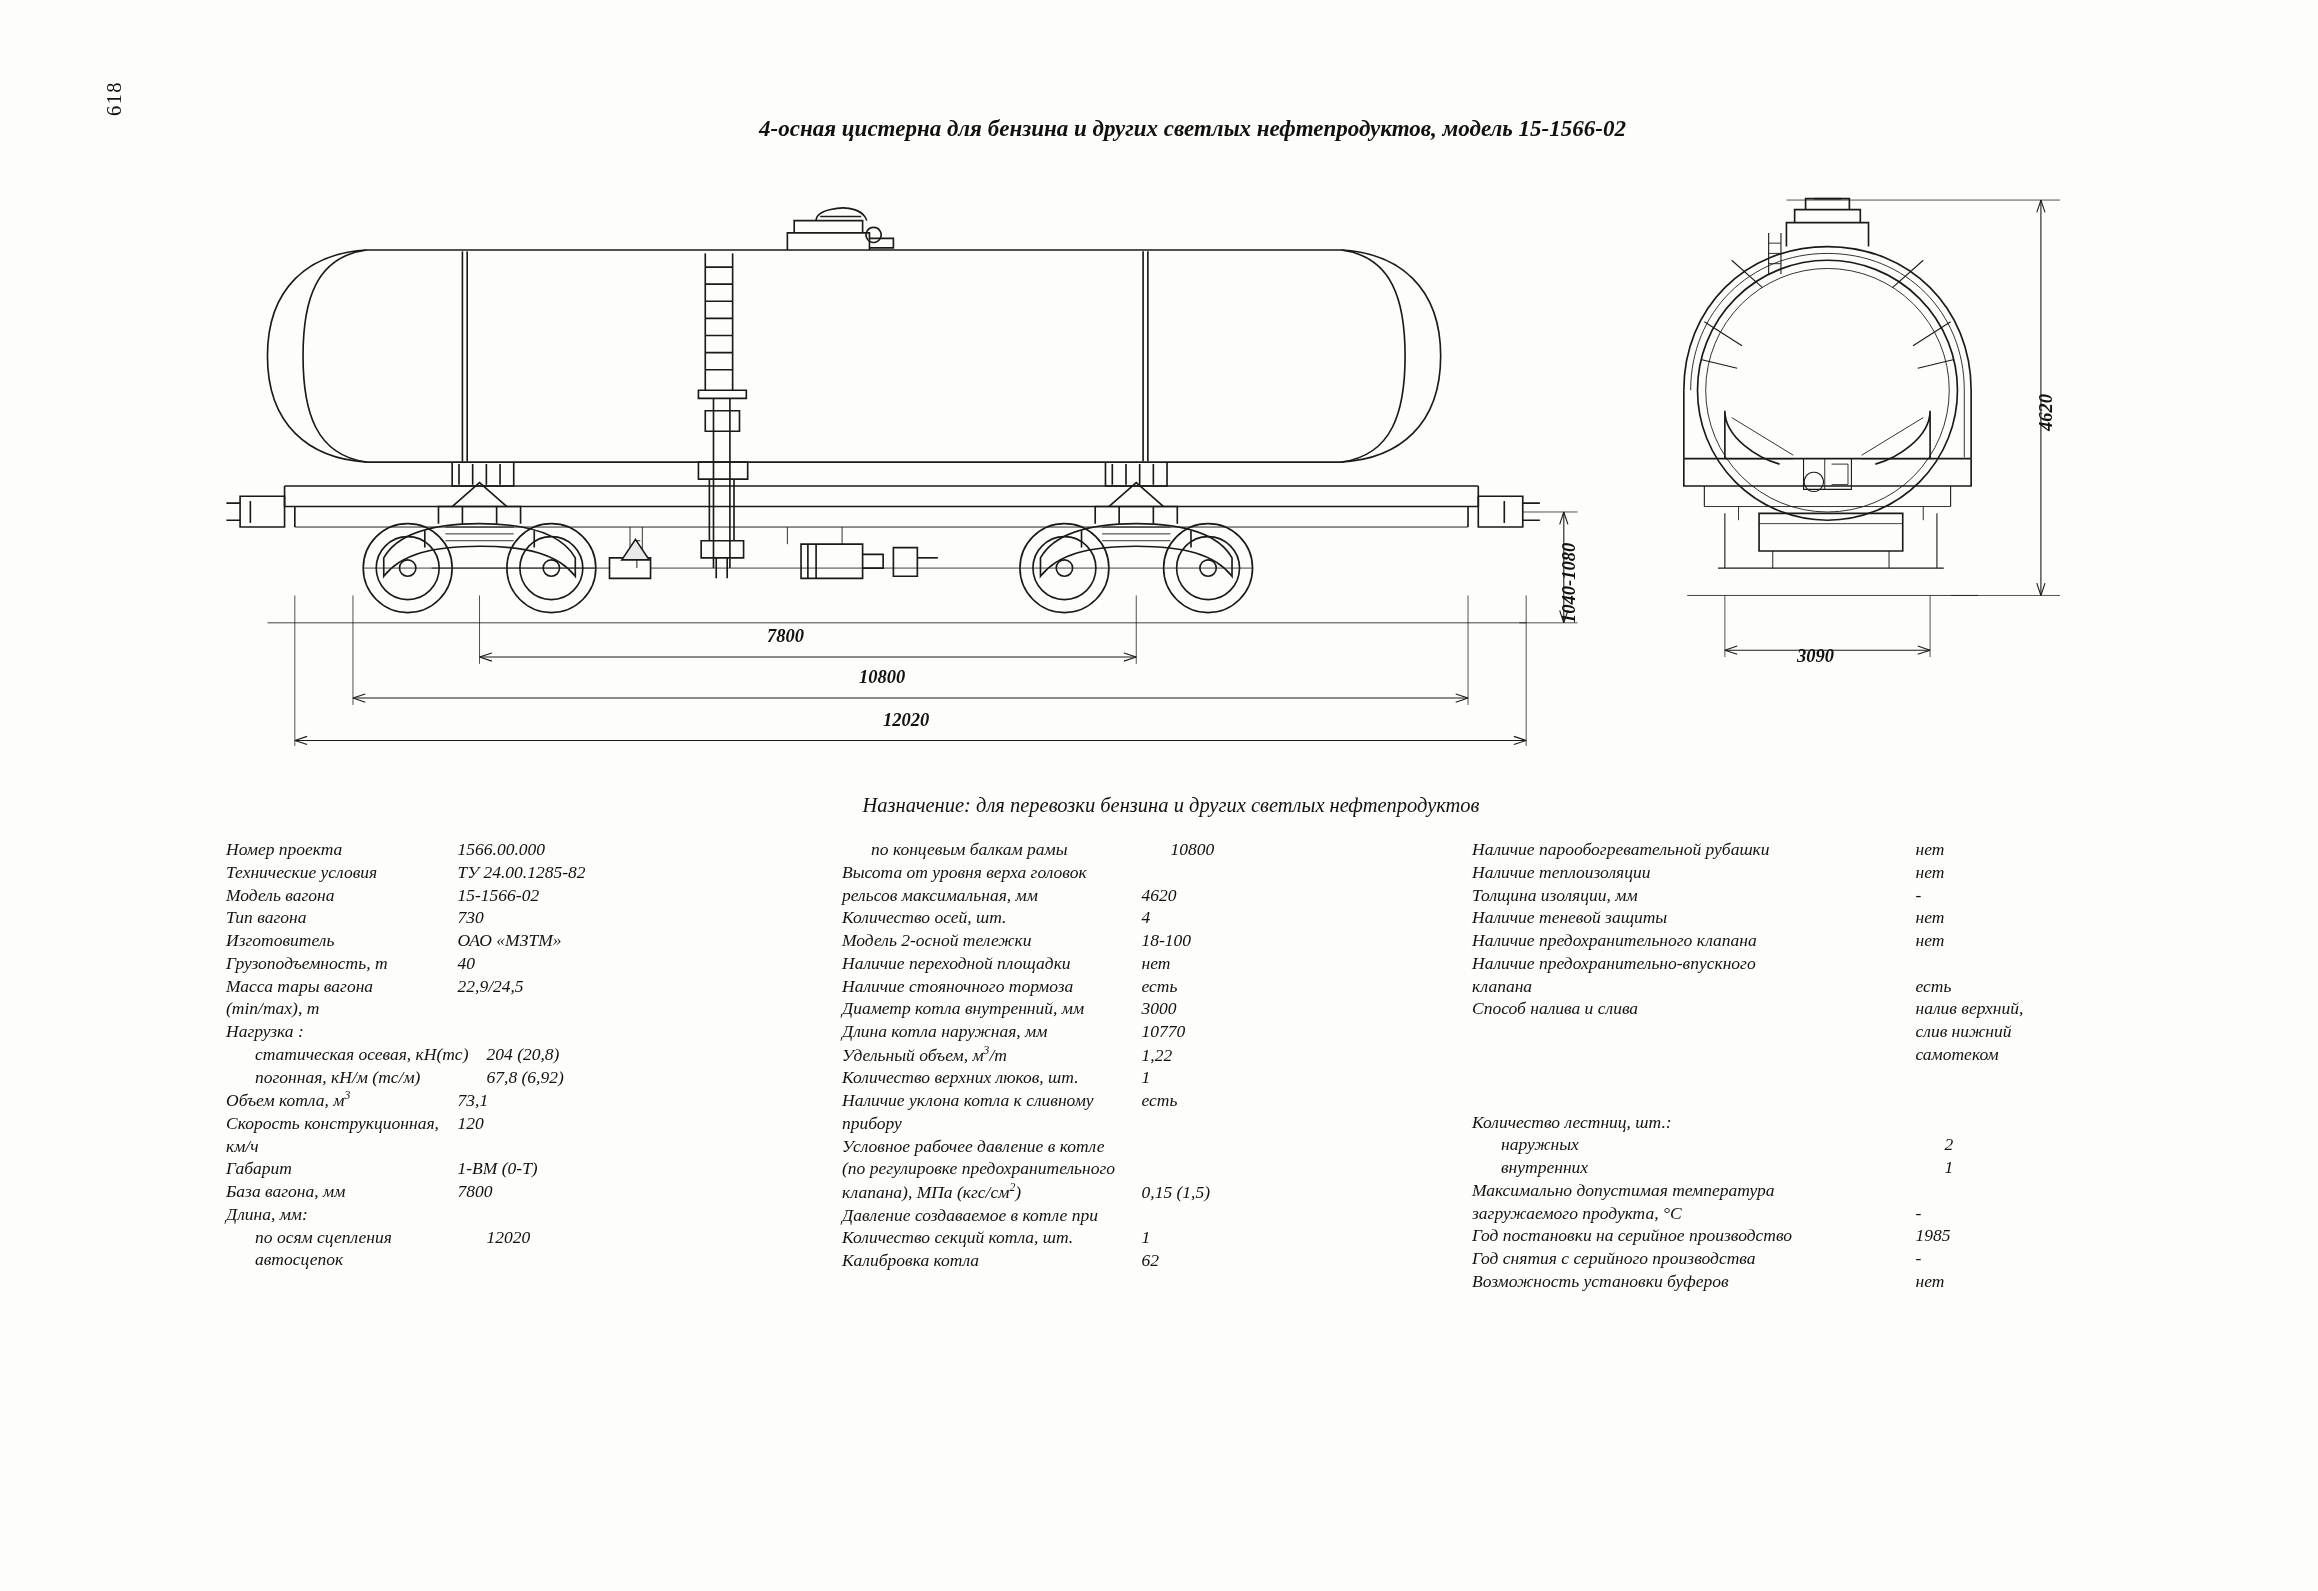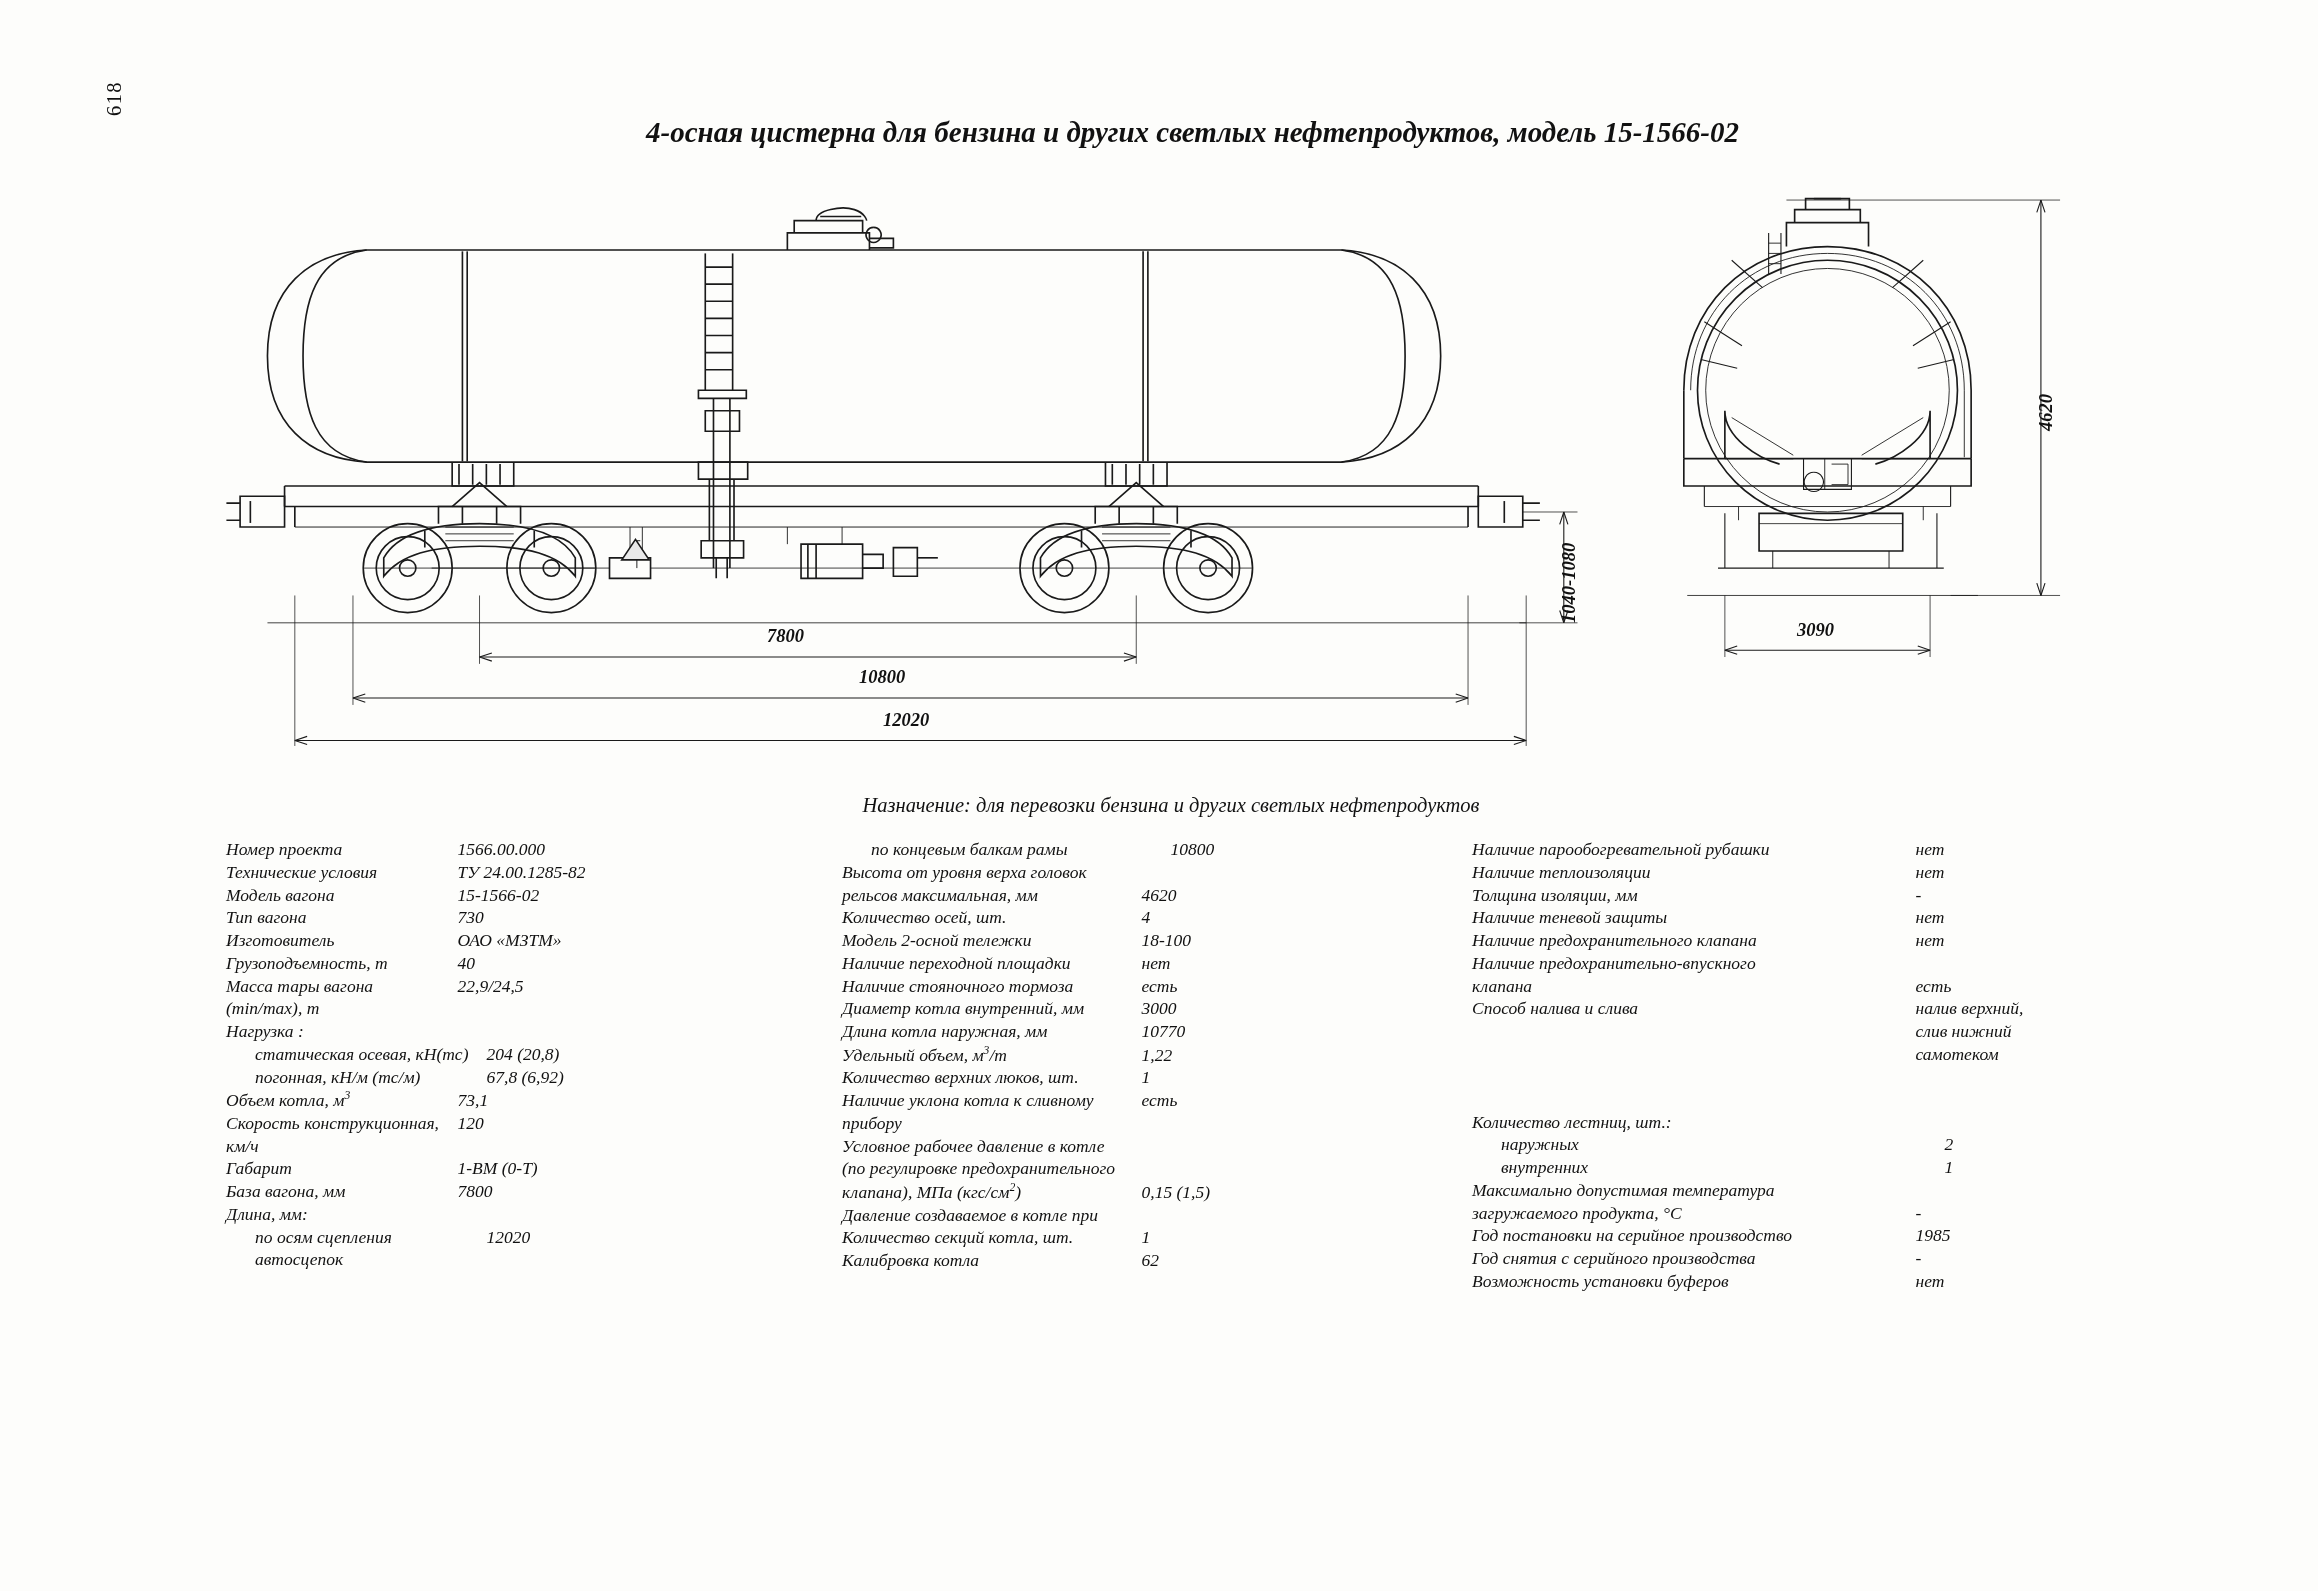--- a/index.html
+++ b/index.html
@@ -31,21 +31,21 @@
     transform: rotate(-90deg);
     transform-origin: left top;
     white-space: nowrap;
   }
   .title {
     position: absolute;
     left: 0;
     right: 0;
     top: 116px;
     text-align: center;
-    font-size: 29px;
+    font-size: 23px;
     font-weight: bold;
     font-style: italic;
     font-family: "Liberation Serif", serif;
     padding-left: 66px;
   }
   .purpose {
     position: absolute;
     left: 0;
     right: 0;
     top: 794px;
@@ -378,21 +378,21 @@
           </g>
 
           <g stroke-width="1.6">
             <path d="M 612,22 L 612,600"></path>
             <path d="M 612,22 l -6,18 M 612,22 l 6,18"></path>
             <path d="M 612,600 l -6,-18 M 612,600 l 6,-18"></path>
           </g>
         </g>
       </svg>
 
-      <div class="dim-label" style="left:175px; top:435px;font-style:italic;">3090</div>
+      <div class="dim-label" style="left:175px; top:461px;font-style:italic;">3090</div>
       <div class="dim-label dim-vert" style="left:414px; top:246px;">4620</div>
     </div>
   </div>
 
   <div class="purpose">Назначение: для перевозки бензина и других светлых нефтепродуктов</div>
 
   <div class="specs">
 
     <div class="col col1 c1">
       <div class="row">

